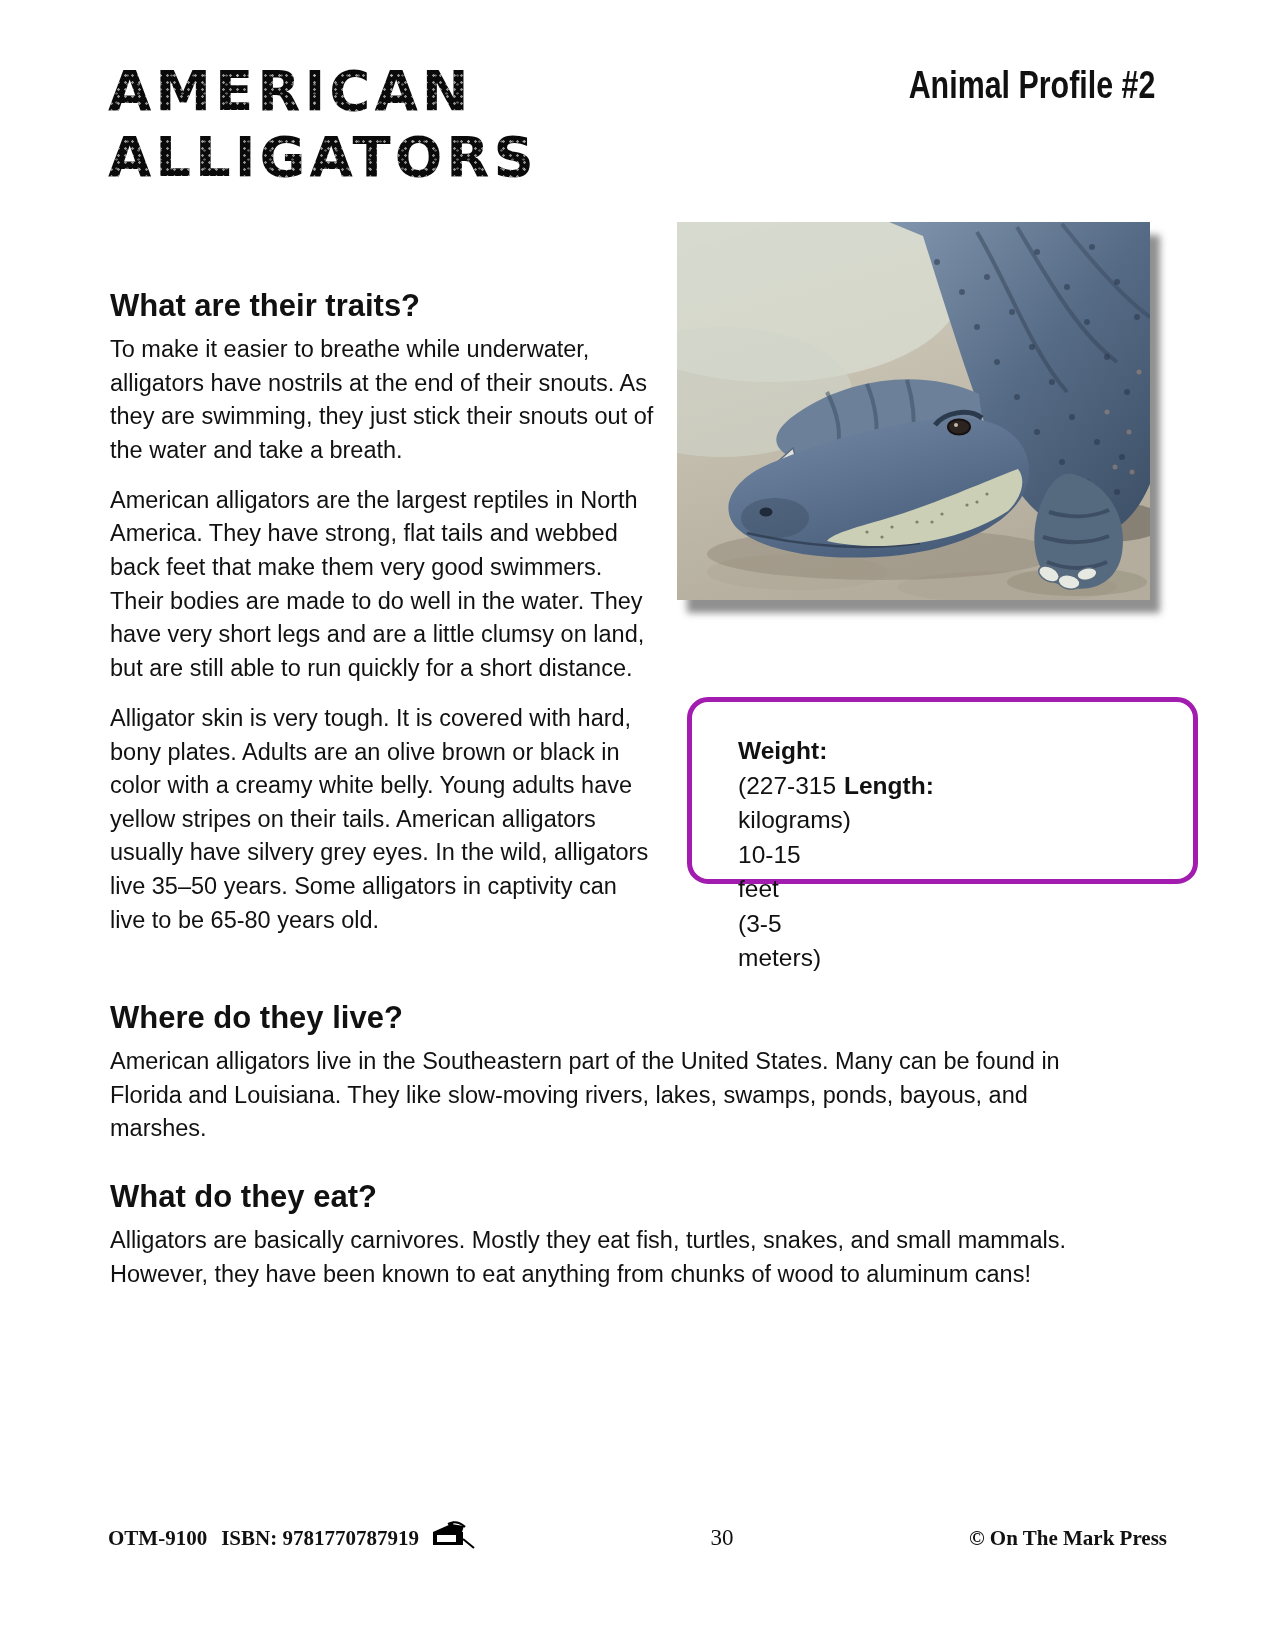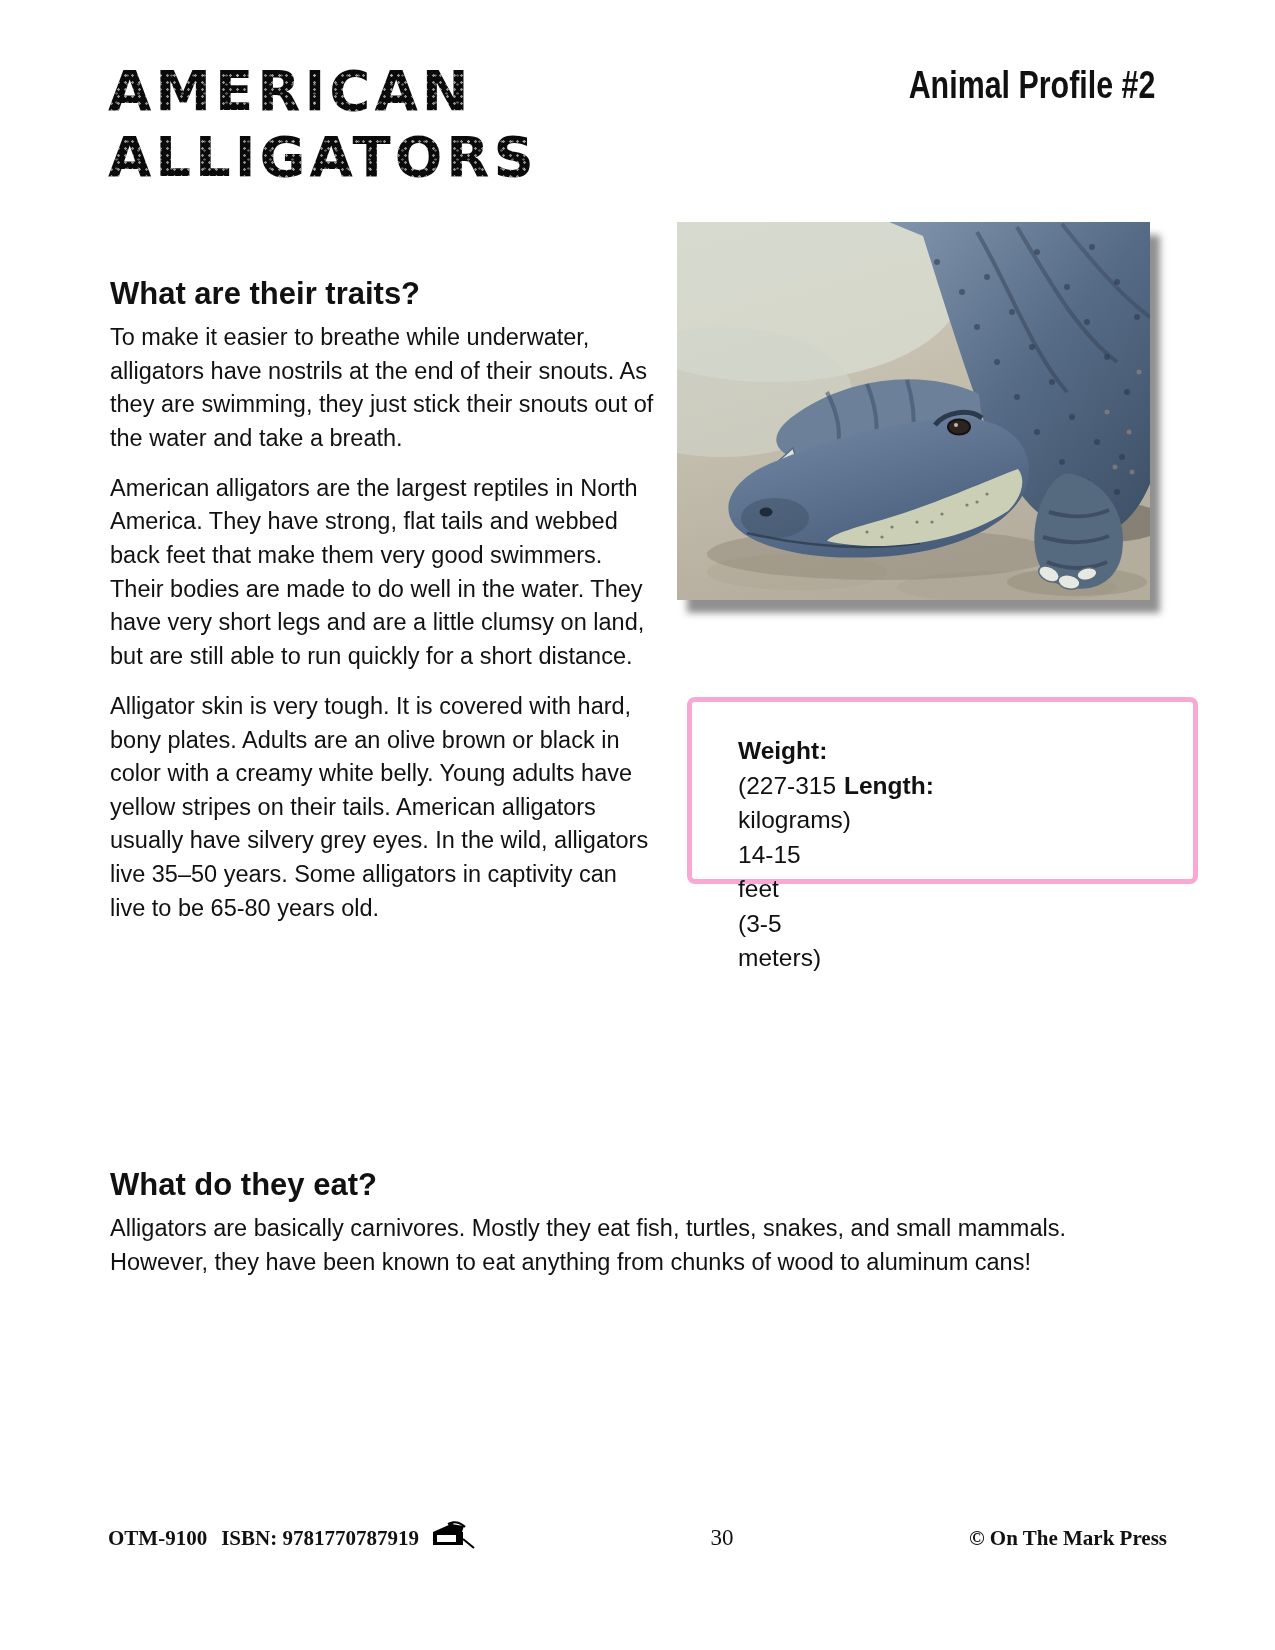--- a/index.html
+++ b/index.html
@@ -27,32 +27,32 @@
     font-size:38px;font-weight:700;letter-spacing:0px;white-space:nowrap;
     transform:scaleX(.8);transform-origin:right top;}
 
   
   .photo{position:absolute;left:677px;top:222px;width:473px;height:378px;
          box-shadow:10px 13px 7px rgba(85,85,85,.65);}
   .photo svg{display:block;width:100%;height:100%;}
 
   
   .info-box{position:absolute;left:687px;top:697px;width:511px;height:187px;
-    border:5px solid #f9a8d4;border-radius:8px;box-sizing:border-box;
+    border:5px solid #a21caf;border-radius:21px;box-sizing:border-box;
     background:#fff;}
   .info-grid{display:grid;grid-template-columns:104px auto;column-gap:2px;
     padding:32px 10px 0 46px;font-size:24.5px;line-height:34.5px;}
   .info-grid .lbl{font-weight:700;}
 
   
   .section{position:absolute;left:110px;}
   .sec-traits{top:276px;width:545px;}
   .sec-live{top:988px;width:1012px;}
   .sec-eat{top:1167px;width:1012px;}
-  .section h2{margin:0 0 9px;font-size:31px;font-weight:700;letter-spacing:0px;}
+  .section h2{margin:12px 0 9px;font-size:31px;font-weight:700;letter-spacing:0px;}
   .section p{margin:0 0 16.5px;font-size:23.5px;line-height:33.6px;}
 
   
   .footer{position:absolute;left:108px;right:108px;top:1520px;
     display:flex;align-items:center;
     font-family:"Liberation Serif","DejaVu Serif",serif;font-size:21px;gap:40px;}
   .footer .left{font-weight:700;display:flex;align-items:center;gap:8px;white-space:nowrap;}
   .footer .code{margin-right:6px;}
   .footer .center{flex:1;text-align:center;font-size:23px;}
   .footer .right{font-weight:700;white-space:nowrap;}
@@ -175,33 +175,37 @@
       </g>
     </svg>
   </div>
 
   <div class="info-box">
     <div class="info-grid">
       <span class="lbl">Weight:</span>
       <span></span>
       <span>(227-315 kilograms)</span>
       <span class="lbl">Length:</span>
-      <span>14-15 feet</span>
+      <span>10-15 feet</span>
       <span></span>
       <span>(3-5 meters)</span>
     </div>
   </div>
 
   <div class="section sec-traits">
     <h2>What are their traits?</h2>
     <p>To make it easier to breathe while underwater, alligators have nostrils at the end of their snouts. As they are swimming, they just stick their snouts out of the water and take a breath.</p>
     <p>American alligators are the largest reptiles in North America. They have strong, flat tails and webbed back feet that make them very good swimmers. Their bodies are made to do well in the water. They have very short legs and are a little clumsy on land, but are still able to run quickly for a short distance.</p>
     <p>Alligator skin is very tough. It is covered with hard, bony plates. Adults are an olive brown or black in color with a creamy white belly. Young adults have yellow stripes on their tails. American alligators usually have silvery grey eyes. In the wild, alligators live 35–50 years. Some alligators in captivity can live to be 65-80 years old.</p>
   </div>
 
+  <div class="section sec-live">
+    <h2>Where do they live?</h2>
+    <p>American alligators live in the Southeastern part of the United States. Many can be found in Florida and Louisiana. They like slow-moving rivers, lakes, swamps, ponds, bayous, and marshes.</p>
+  </div>
 
   <div class="section sec-eat">
     <h2>What do they eat?</h2>
     <p>Alligators are basically carnivores. Mostly they eat fish, turtles, snakes, and small mammals. However, they have been known to eat anything from chunks of wood to aluminum cans!</p>
   </div>
 
   <div class="footer">
     <span class="left">
       <span class="code">OTM-9100</span>
       <span>ISBN: 9781770787919</span>

